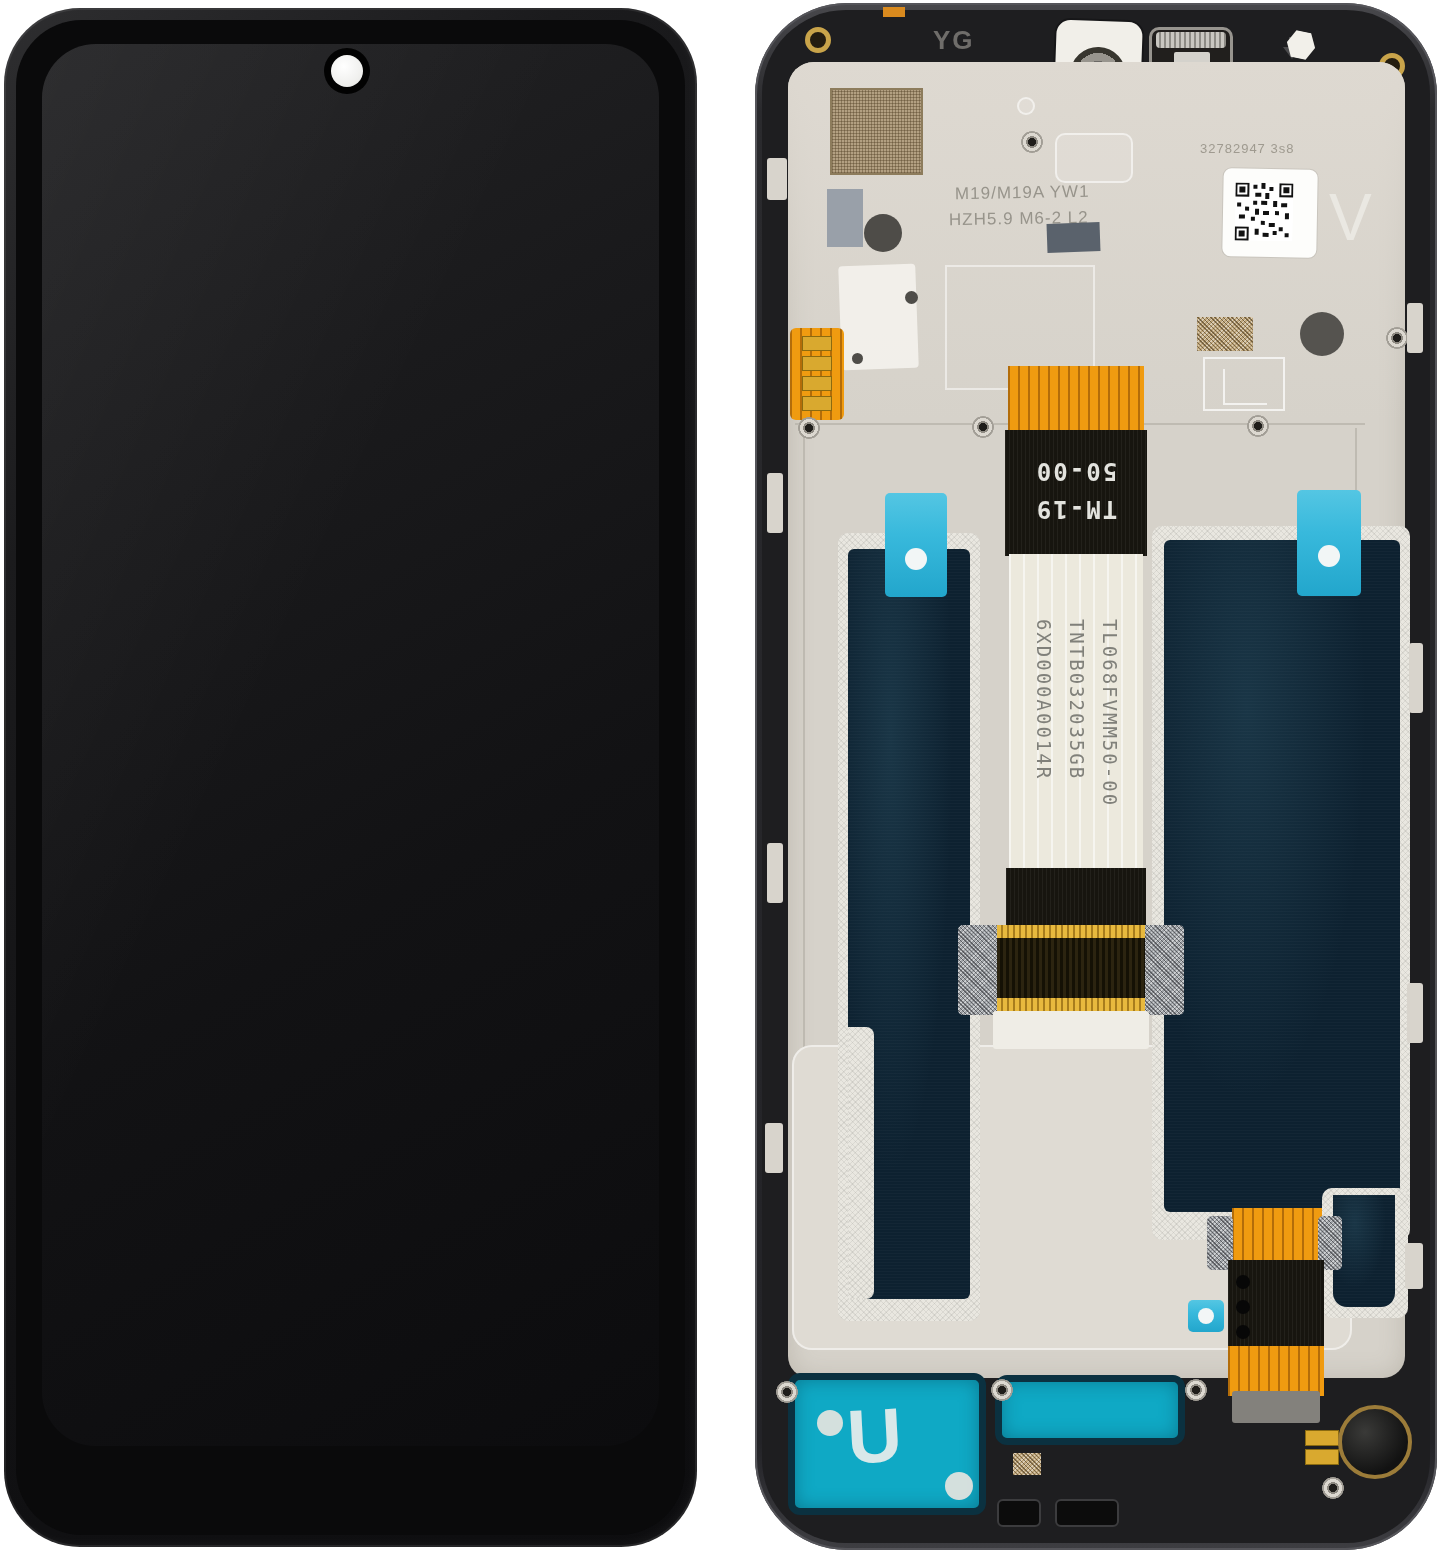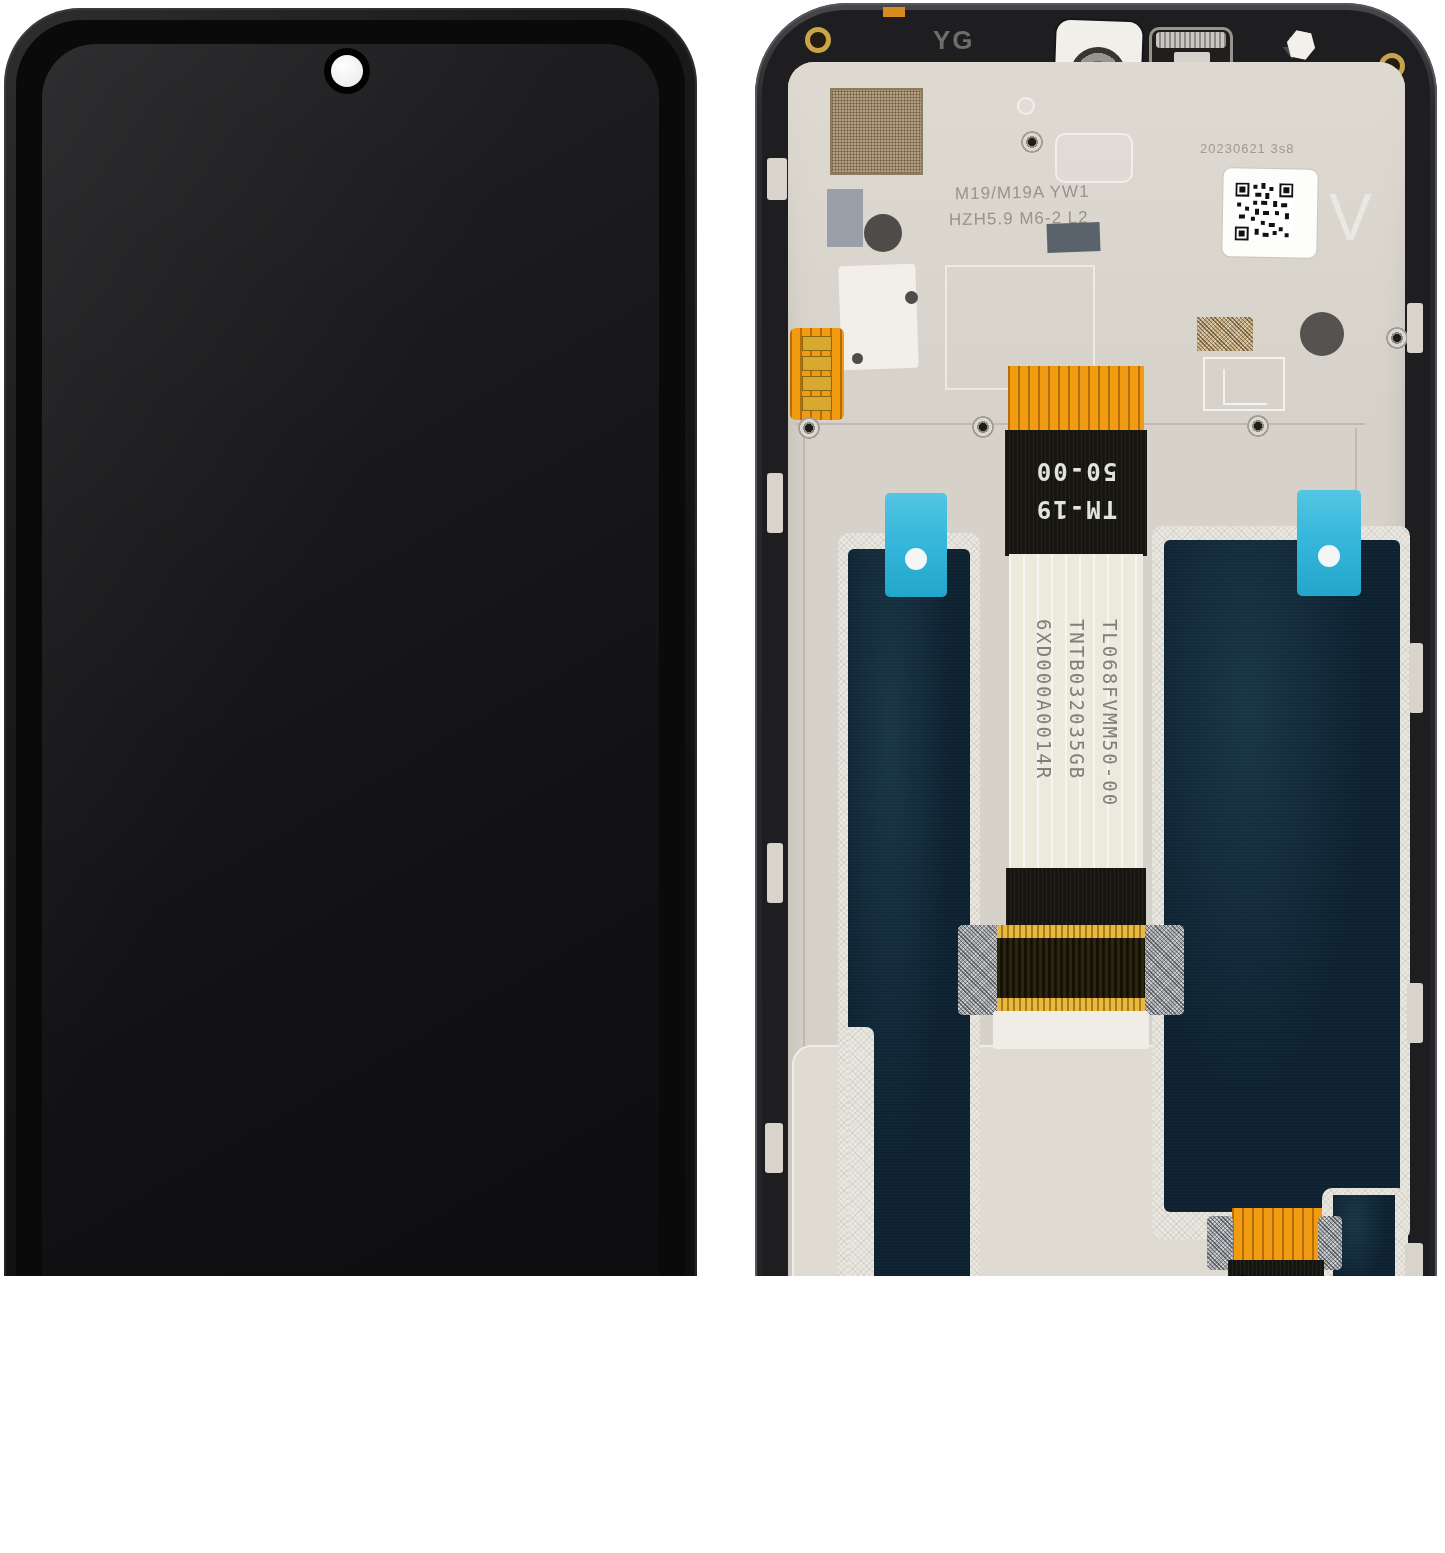--- a/index.html
+++ b/index.html
@@ -1,16 +1,16 @@
 <!DOCTYPE html>
 <html style="--page-bg: #ffffff; --plate: #d6d2ca; --plate-light: #dfdbd3; --frame-dark: #1e1e20; --graphite: #0d2130; --adhesive-white: #e9e7e0; --cyan-tab: #38b9dc; --teal-sticker: #0fa9c5; --teal-border: #0b3140; --orange-flex: #f09b10; --flex-black: #17150f; --flex-label-white: #ece9dd; --gold: #c9a44a; --camera-red: #e23838;"><head>
 <meta charset="utf-8">
 <style>
   html,body{margin:0;padding:0;background:var(--page-bg,#fff);font-family:"Liberation Sans",sans-serif;}
-  .canvas{position:relative;width:1445px;height:1276px;background:var(--page-bg,#fff);overflow:hidden;}
+  .canvas{position:relative;width:1445px;height:1553px;background:var(--page-bg,#fff);overflow:hidden;}
   .a{position:absolute;box-sizing:border-box;}
   
   .front-body{border-radius:76px;background:linear-gradient(135deg,#2e2e30 0%,#1b1b1d 25%,#111113 60%,#0d0d0f 100%);
     box-shadow:inset 0 0 0 2px rgba(255,255,255,.08), inset -4px -4px 8px rgba(255,255,255,.04);}
   .front-glass{border-radius:66px;background:#0a0a0b;}
   .front-display{border-radius:54px;background:linear-gradient(150deg,#232325 0%,#1a1a1c 30%,#121214 60%,#0c0c0e 100%);}
   .front-sheen{border-radius:54px;background:linear-gradient(115deg,rgba(255,255,255,.05),transparent 42%);}
   .cam-ring{border-radius:50%;background:#020202;}
   .cam-lens{position:absolute;left:7px;top:7px;width:32px;height:32px;border-radius:50%;background:radial-gradient(circle at 40% 35%,#ffffff,#eeeeec 70%,#d8d8d4);}
   
@@ -119,21 +119,21 @@
     <div class="a seam" style="left:600px;top:425px;width:2px;height:805px;"></div>
 
     <div class="a mesh" style="left:75px;top:85px;width:93px;height:87px;"></div>
     <div class="a emboss" style="left:300px;top:130px;width:78px;height:50px;"></div>
     <div class="a emboss" style="left:262px;top:94px;width:18px;height:18px;border-radius:50%;"></div>
     <div class="a" style="left:72px;top:186px;width:36px;height:58px;background:#8d96a2;opacity:.85;"></div>
     <div class="a dot" style="left:109px;top:211px;width:38px;height:38px;"></div>
     <div class="a etchtext" style="left:200px;top:180px;transform:rotate(-1deg);">M19/M19A YW1</div>
     <div class="a etchtext" style="left:194px;top:206px;transform:rotate(-1deg);">HZH5.9 M6-2 L2</div>
     <div class="a" style="left:292px;top:220px;width:53px;height:29px;background:#5a626c;transform:rotate(-2deg);"></div>
-    <div class="a stamp" style="left:445px;top:138px;">20230621 3s8</div>
+    <div class="a stamp" style="left:445px;top:138px;">32782947 3s8</div>
 
     <div class="a qr" style="left:468px;top:166px;width:94px;height:88px;">
       <svg width="58" height="58" viewBox="0 0 29 29" style="position:absolute;left:12px;top:14px;">
         <rect width="29" height="29" fill="#fff"></rect>
         <g fill="#111">
           <rect x="0" y="0" width="7" height="7"></rect>
             <rect x="22" y="0" width="7" height="7"></rect>
             <rect x="0" y="22" width="7" height="7"></rect>
           <rect x="1" y="1" width="5" height="5" fill="#fff"></rect>
             <rect x="23" y="1" width="5" height="5" fill="#fff"></rect>

